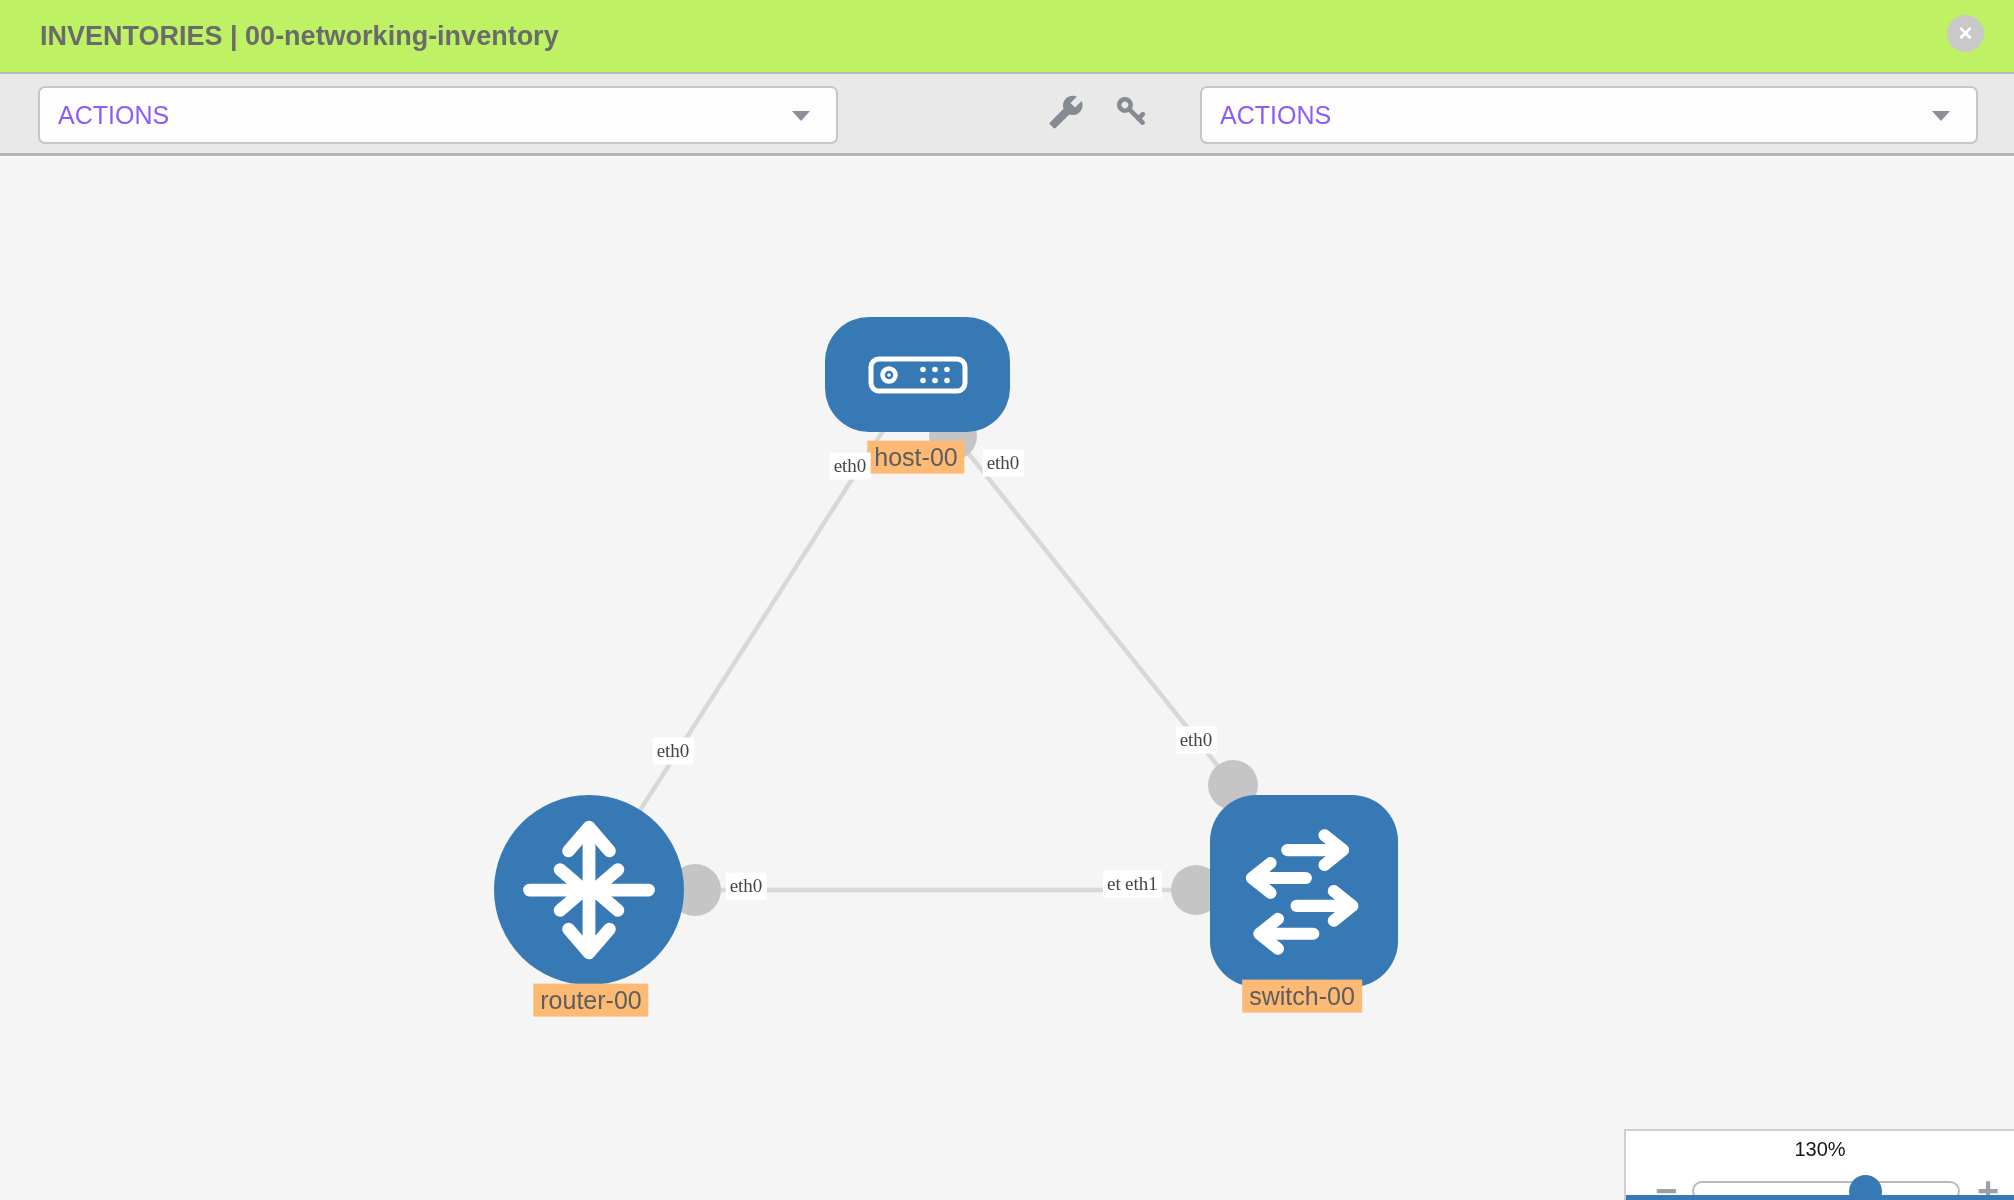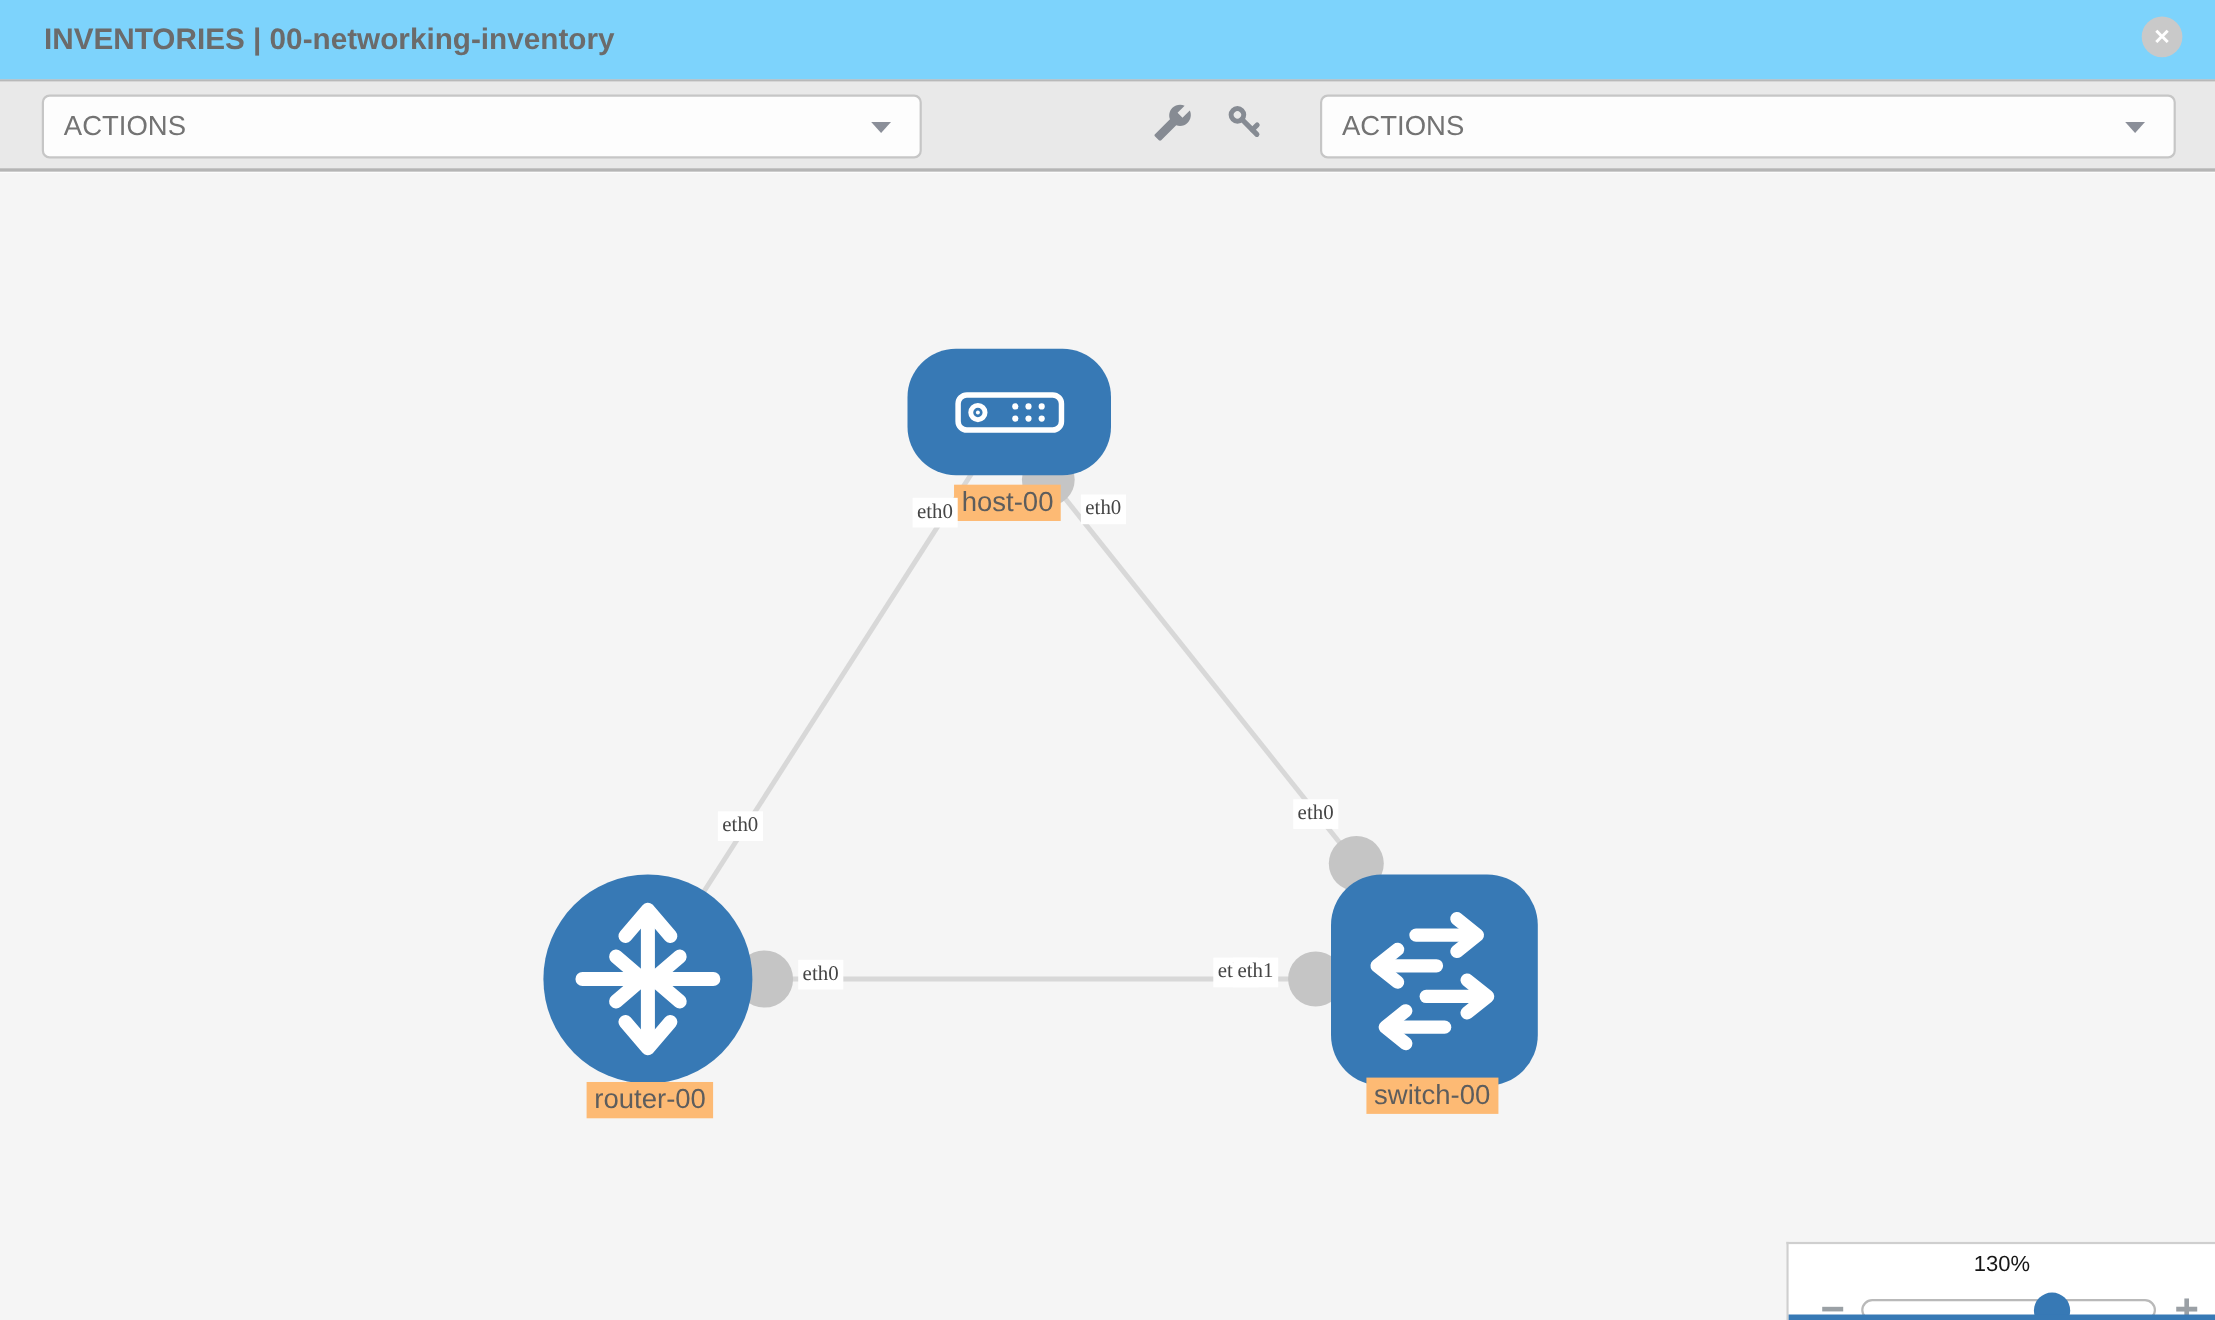--- a/index.html
+++ b/index.html
@@ -6,33 +6,33 @@
     --node-blue:#3779b5;
     --link-gray:#d8d8d8;
     --interface-gray:#c5c5c5;
     --canvas-bg:#f5f5f5;
   }
   *{margin:0;padding:0;box-sizing:border-box;}
   body{font-family:"Liberation Sans",sans-serif;background:#fff;}
   #app{position:relative;width:2014px;height:1200px;overflow:hidden;background:#fff;}
 
   
-  .header{position:absolute;left:0;top:0;width:2014px;height:72px;background:#7dd3fc;z-index:40;padding-left:19px;}
+  .header{position:absolute;left:0;top:0;width:2014px;height:72px;background:#bef264;z-index:40;padding-left:19px;}
   .header .title{position:absolute;left:40px;top:50%;transform:translateY(-50%);
     font-size:27px;font-weight:bold;color:#6b6b6b;}
   .close-btn{position:absolute;left:1947px;top:15px;width:37px;height:37px;border-radius:50%;
     background:#c9c9c9;color:#fff;display:flex;align-items:center;justify-content:center;
     font-size:19px;font-weight:bold;cursor:pointer;}
 
   
   .toolbar{position:absolute;left:0;top:72px;width:2014px;height:84px;background:#e9e9e9;
     border-top:2px solid #b9b9b9;border-bottom:3px solid #b5b5b5;z-index:40;}
   .select-box{position:absolute;top:12px;height:58px;background:#fdfdfd;border:2px solid #c6c6c6;
     border-radius:7px;display:flex;align-items:center;cursor:pointer;}
-  .select-box .sel-text{font-size:25px;color:#737373;padding-left:18px;}
+  .select-box .sel-text{font-size:25px;color:#8b5cf6;padding-left:18px;}
   .caret{position:absolute;right:26px;top:50%;margin-top:-4px;width:0;height:0;
     border-left:9px solid transparent;border-right:9px solid transparent;
     border-top:10px solid #8b8f99;}
   .actions-box{left:38px;width:800px;}
   .search-box{left:1200px;width:778px;}
   .tool-icon{position:absolute;top:50%;transform:translateY(-50%);cursor:pointer;}
   .wrench{left:1048px;}
   .key{left:1112px;}
 
   

